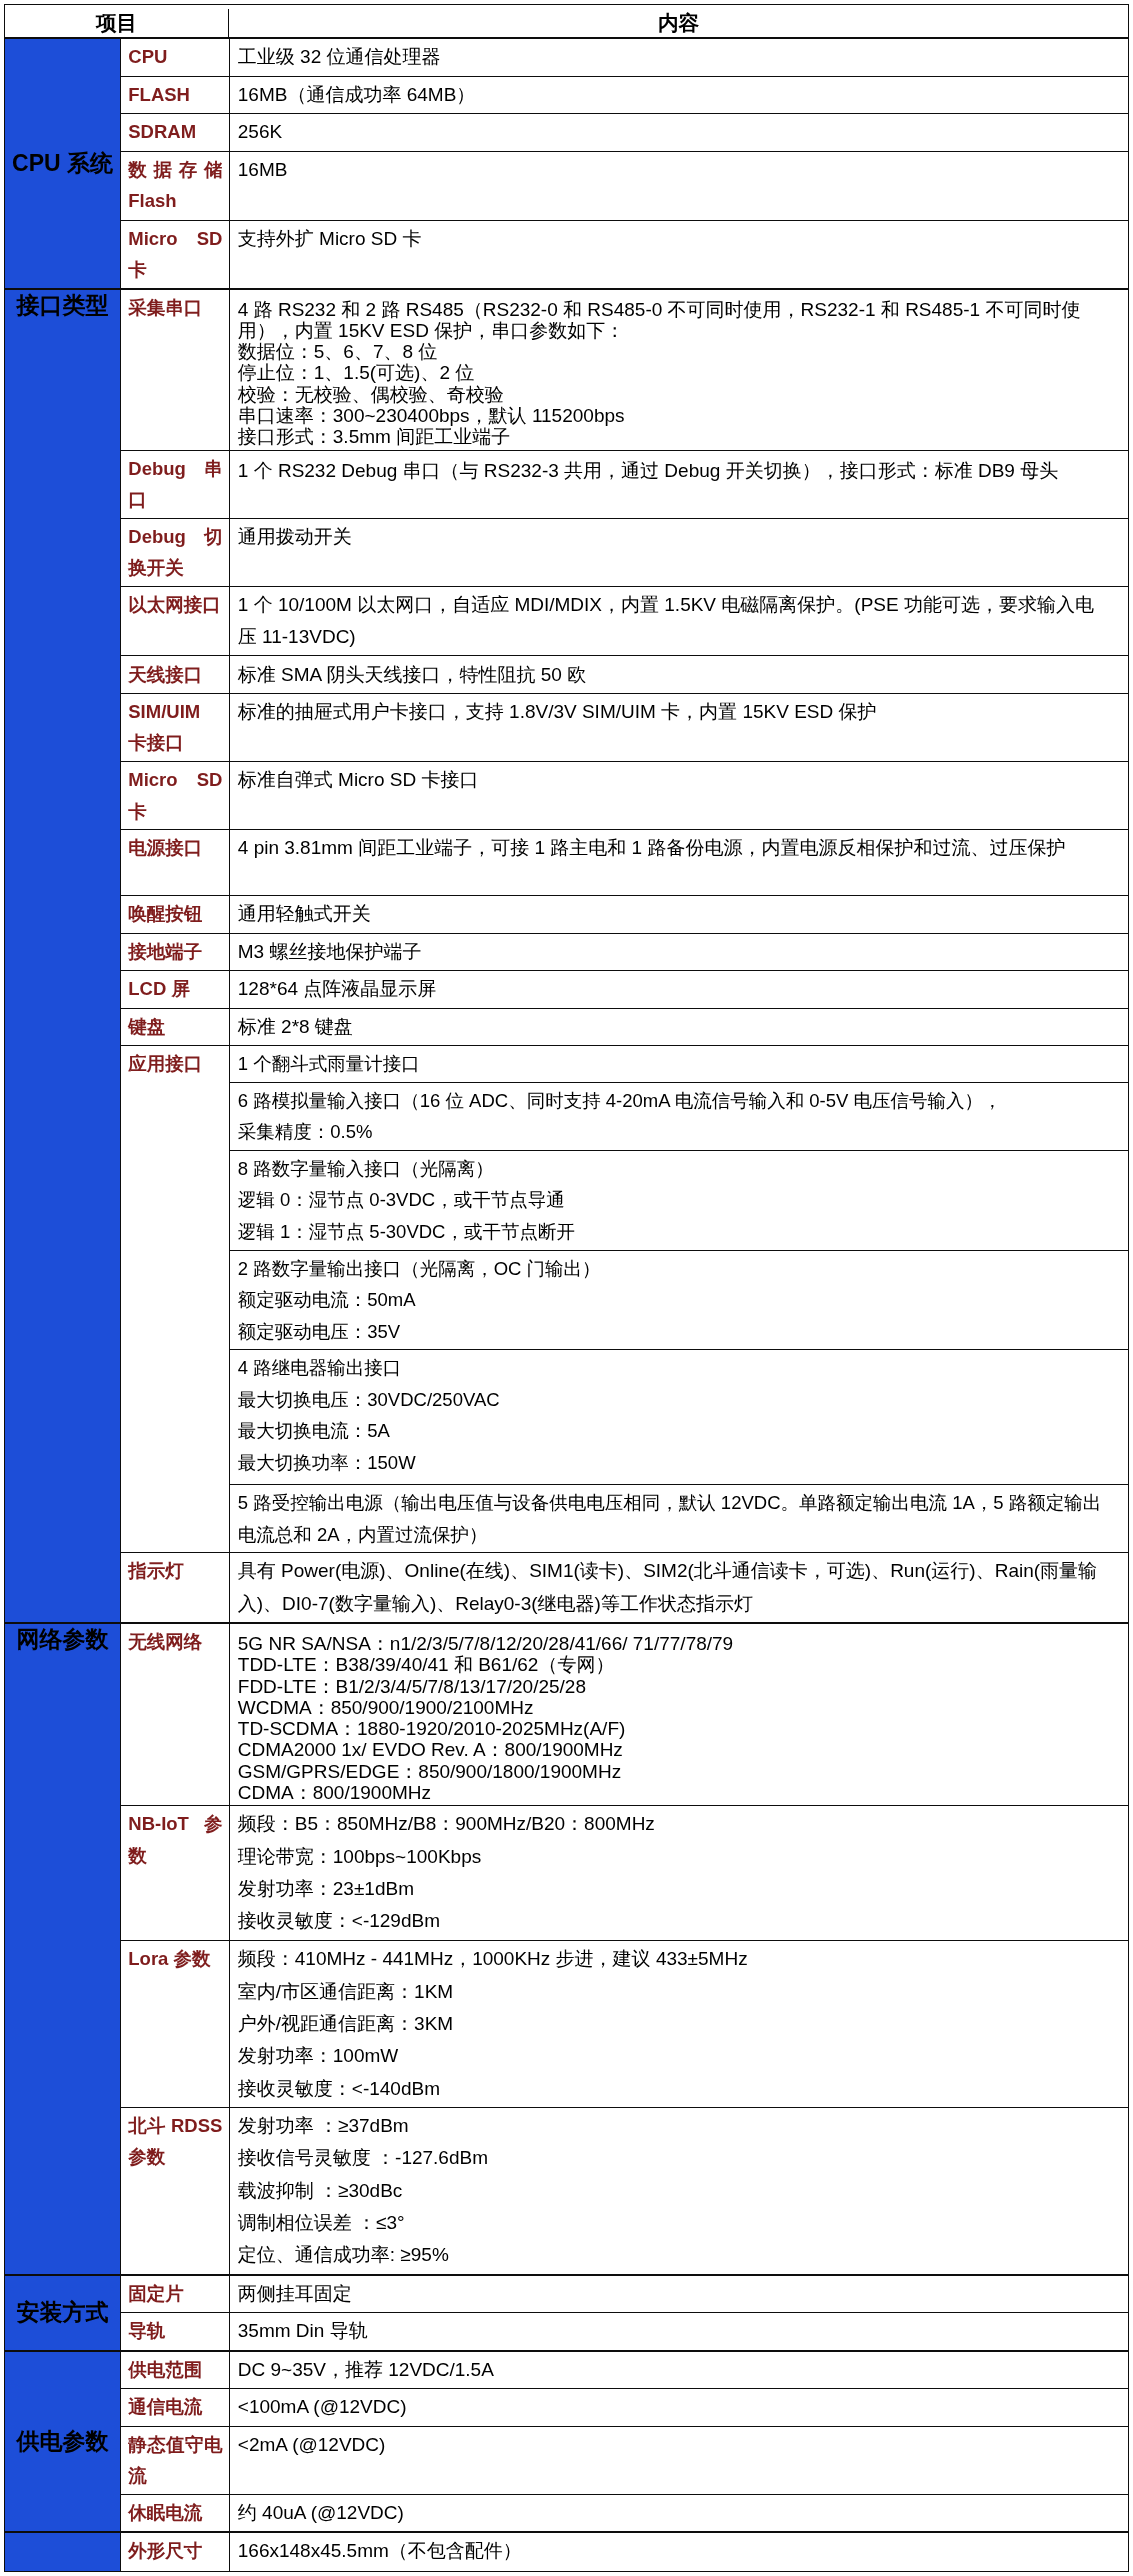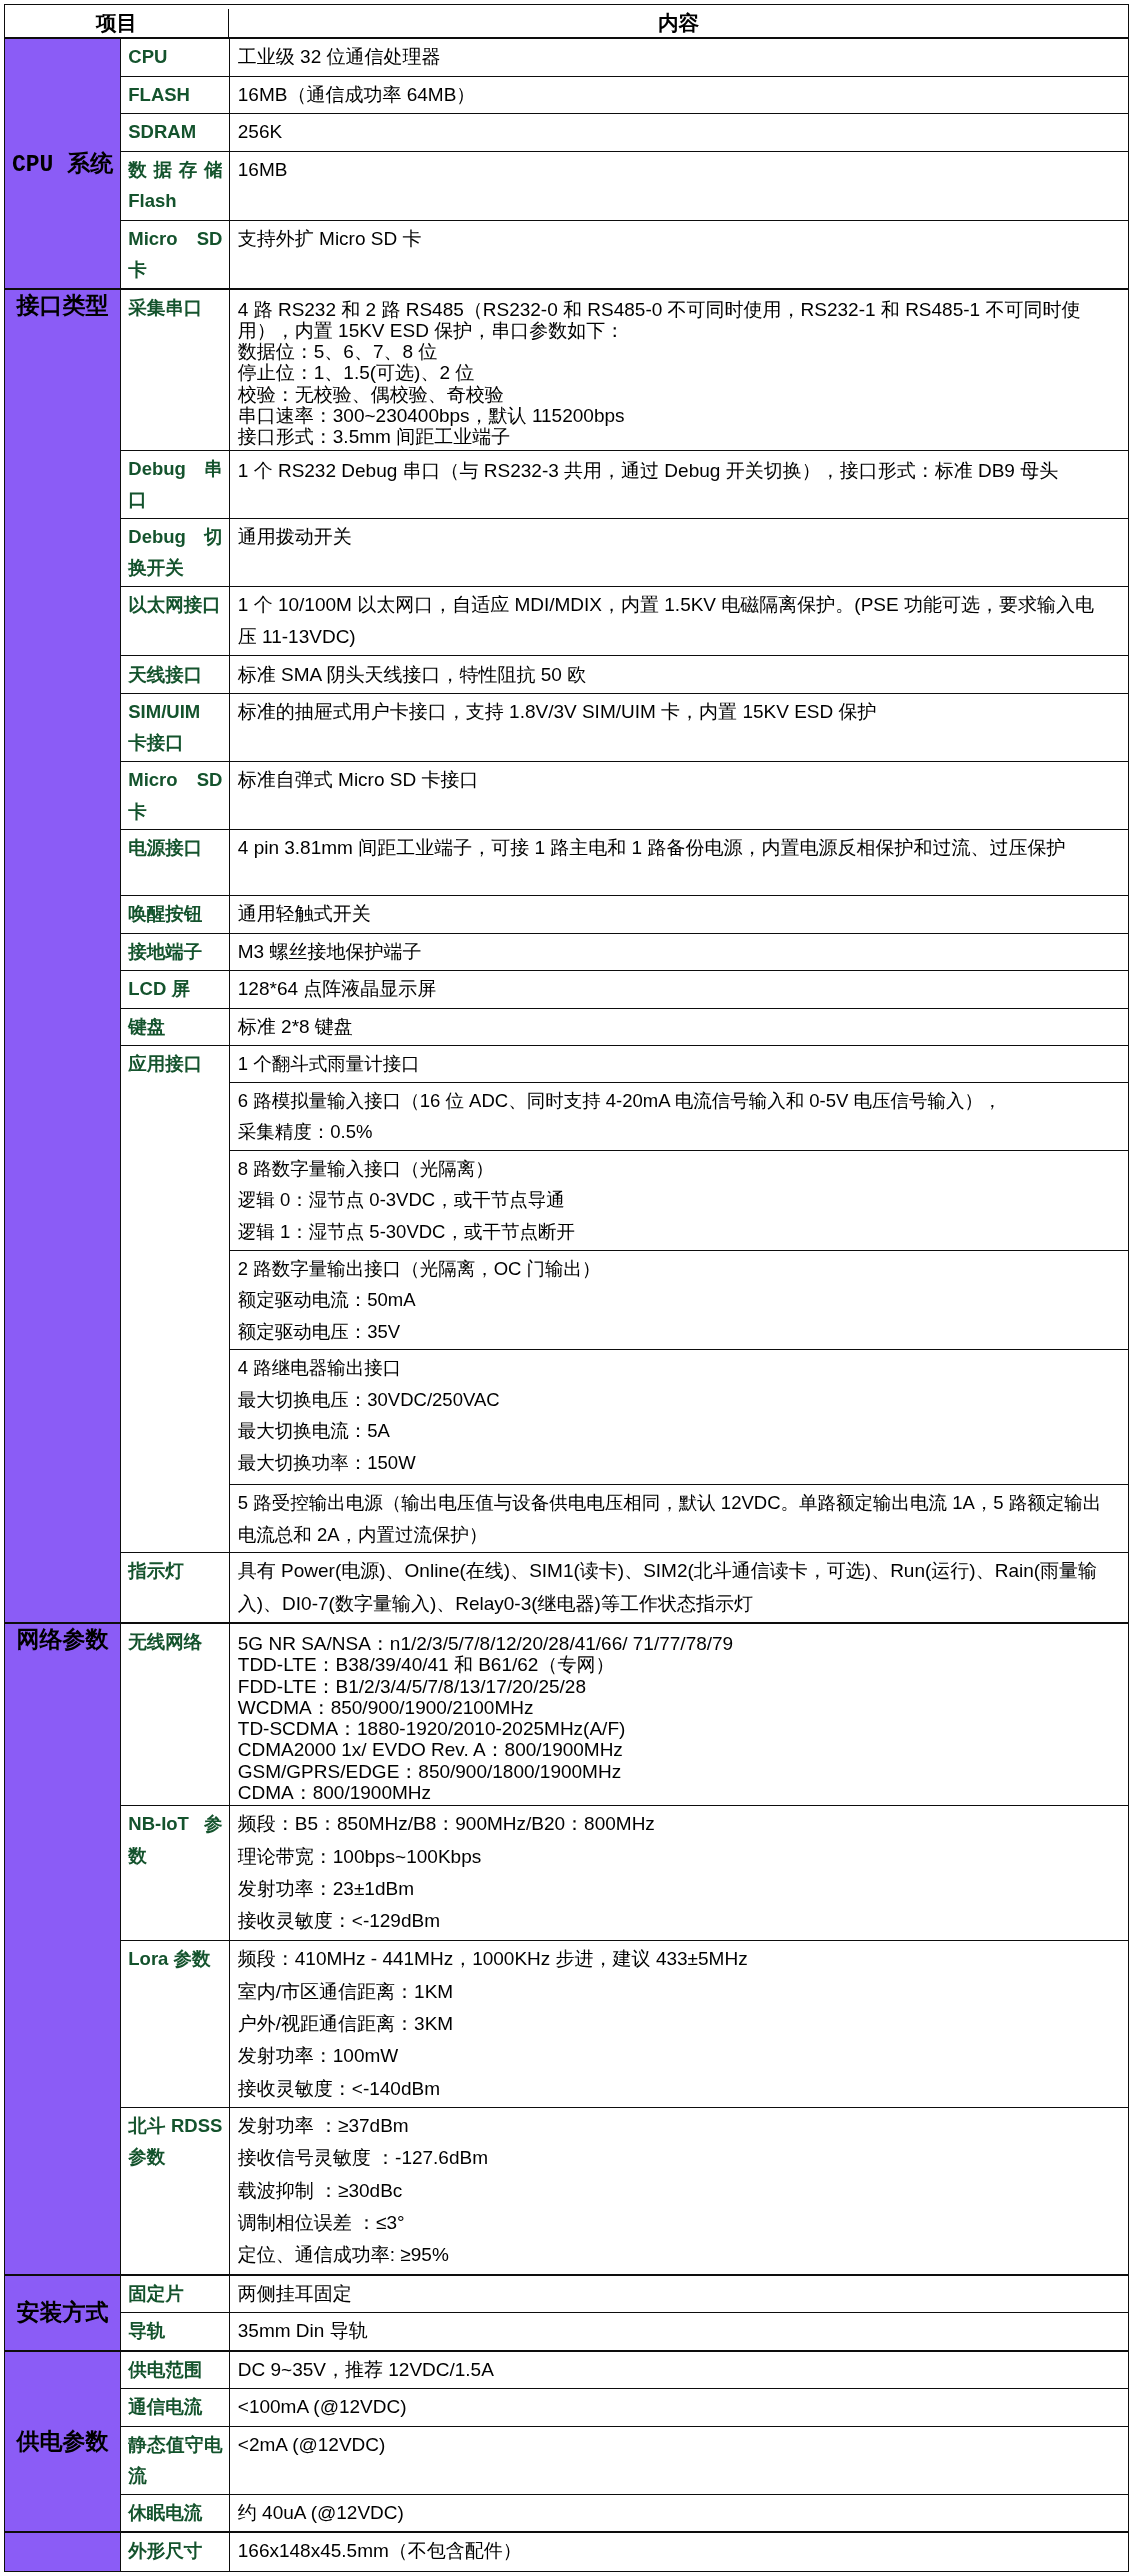--- a/index.html
+++ b/index.html
@@ -13,32 +13,32 @@
 
   
   .hdr { display:flex; align-items:flex-end; height:32px; border-bottom:2.1px solid #0d0d0d; font-weight:bold; font-size:20.6px; }
   .hdr-item { box-sizing:border-box; width:224px; border-right:1.5px solid #0d0d0d; display:flex; align-items:center; justify-content:center; }
   .hdr-content { flex:1; display:flex; align-items:center; justify-content:center; }
 
   
   .section { display:flex; align-items:stretch; }
   .section + .section { border-top:2.1px solid #0d0d0d; }
   .cat {
-    box-sizing:border-box; width:116px; background:#8b5cf6; border-right:1.5px solid #0d0d0d;
+    box-sizing:border-box; width:116px; background:#1d4ed8; border-right:1.5px solid #0d0d0d;
     display:flex; align-items:center; justify-content:center;
-    font-weight:bold; font-size:23px; text-align:center; padding:0 3.1px;font-family:Liberation Mono, monospace;
+    font-weight:bold; font-size:23px; text-align:center; padding:0 3.1px;
   }
   .cat.top { align-items:flex-start; }
   .rows { flex:1; display:flex; flex-direction:column; min-width:0; }
   .row { display:flex; align-items:stretch; box-sizing:border-box; }
   .row + .row { border-top:1.5px solid #0d0d0d; }
 
   .sub {
     box-sizing:border-box; width:109px; border-right:1.5px solid #0d0d0d;
-    padding:2.1px 6.7px 2.1px 7.2px; color:#14532d; font-weight:bold; font-size:18.5px;
+    padding:2.1px 6.7px 2.1px 7.2px; color:#7f1d1d; font-weight:bold; font-size:18.5px;
     line-height:1.7; text-align:justify;
   }
   .content {
     flex:1; box-sizing:border-box; min-width:0;
     padding:2.1px 15.5px 2.1px 7.7px; font-size:19px; line-height:1.7; white-space:pre-line;
   }
   .tight { line-height:1.12; padding-top:9px; }
 
   .content-stack { flex:1; display:flex; flex-direction:column; min-width:0; }
   .subrow {

